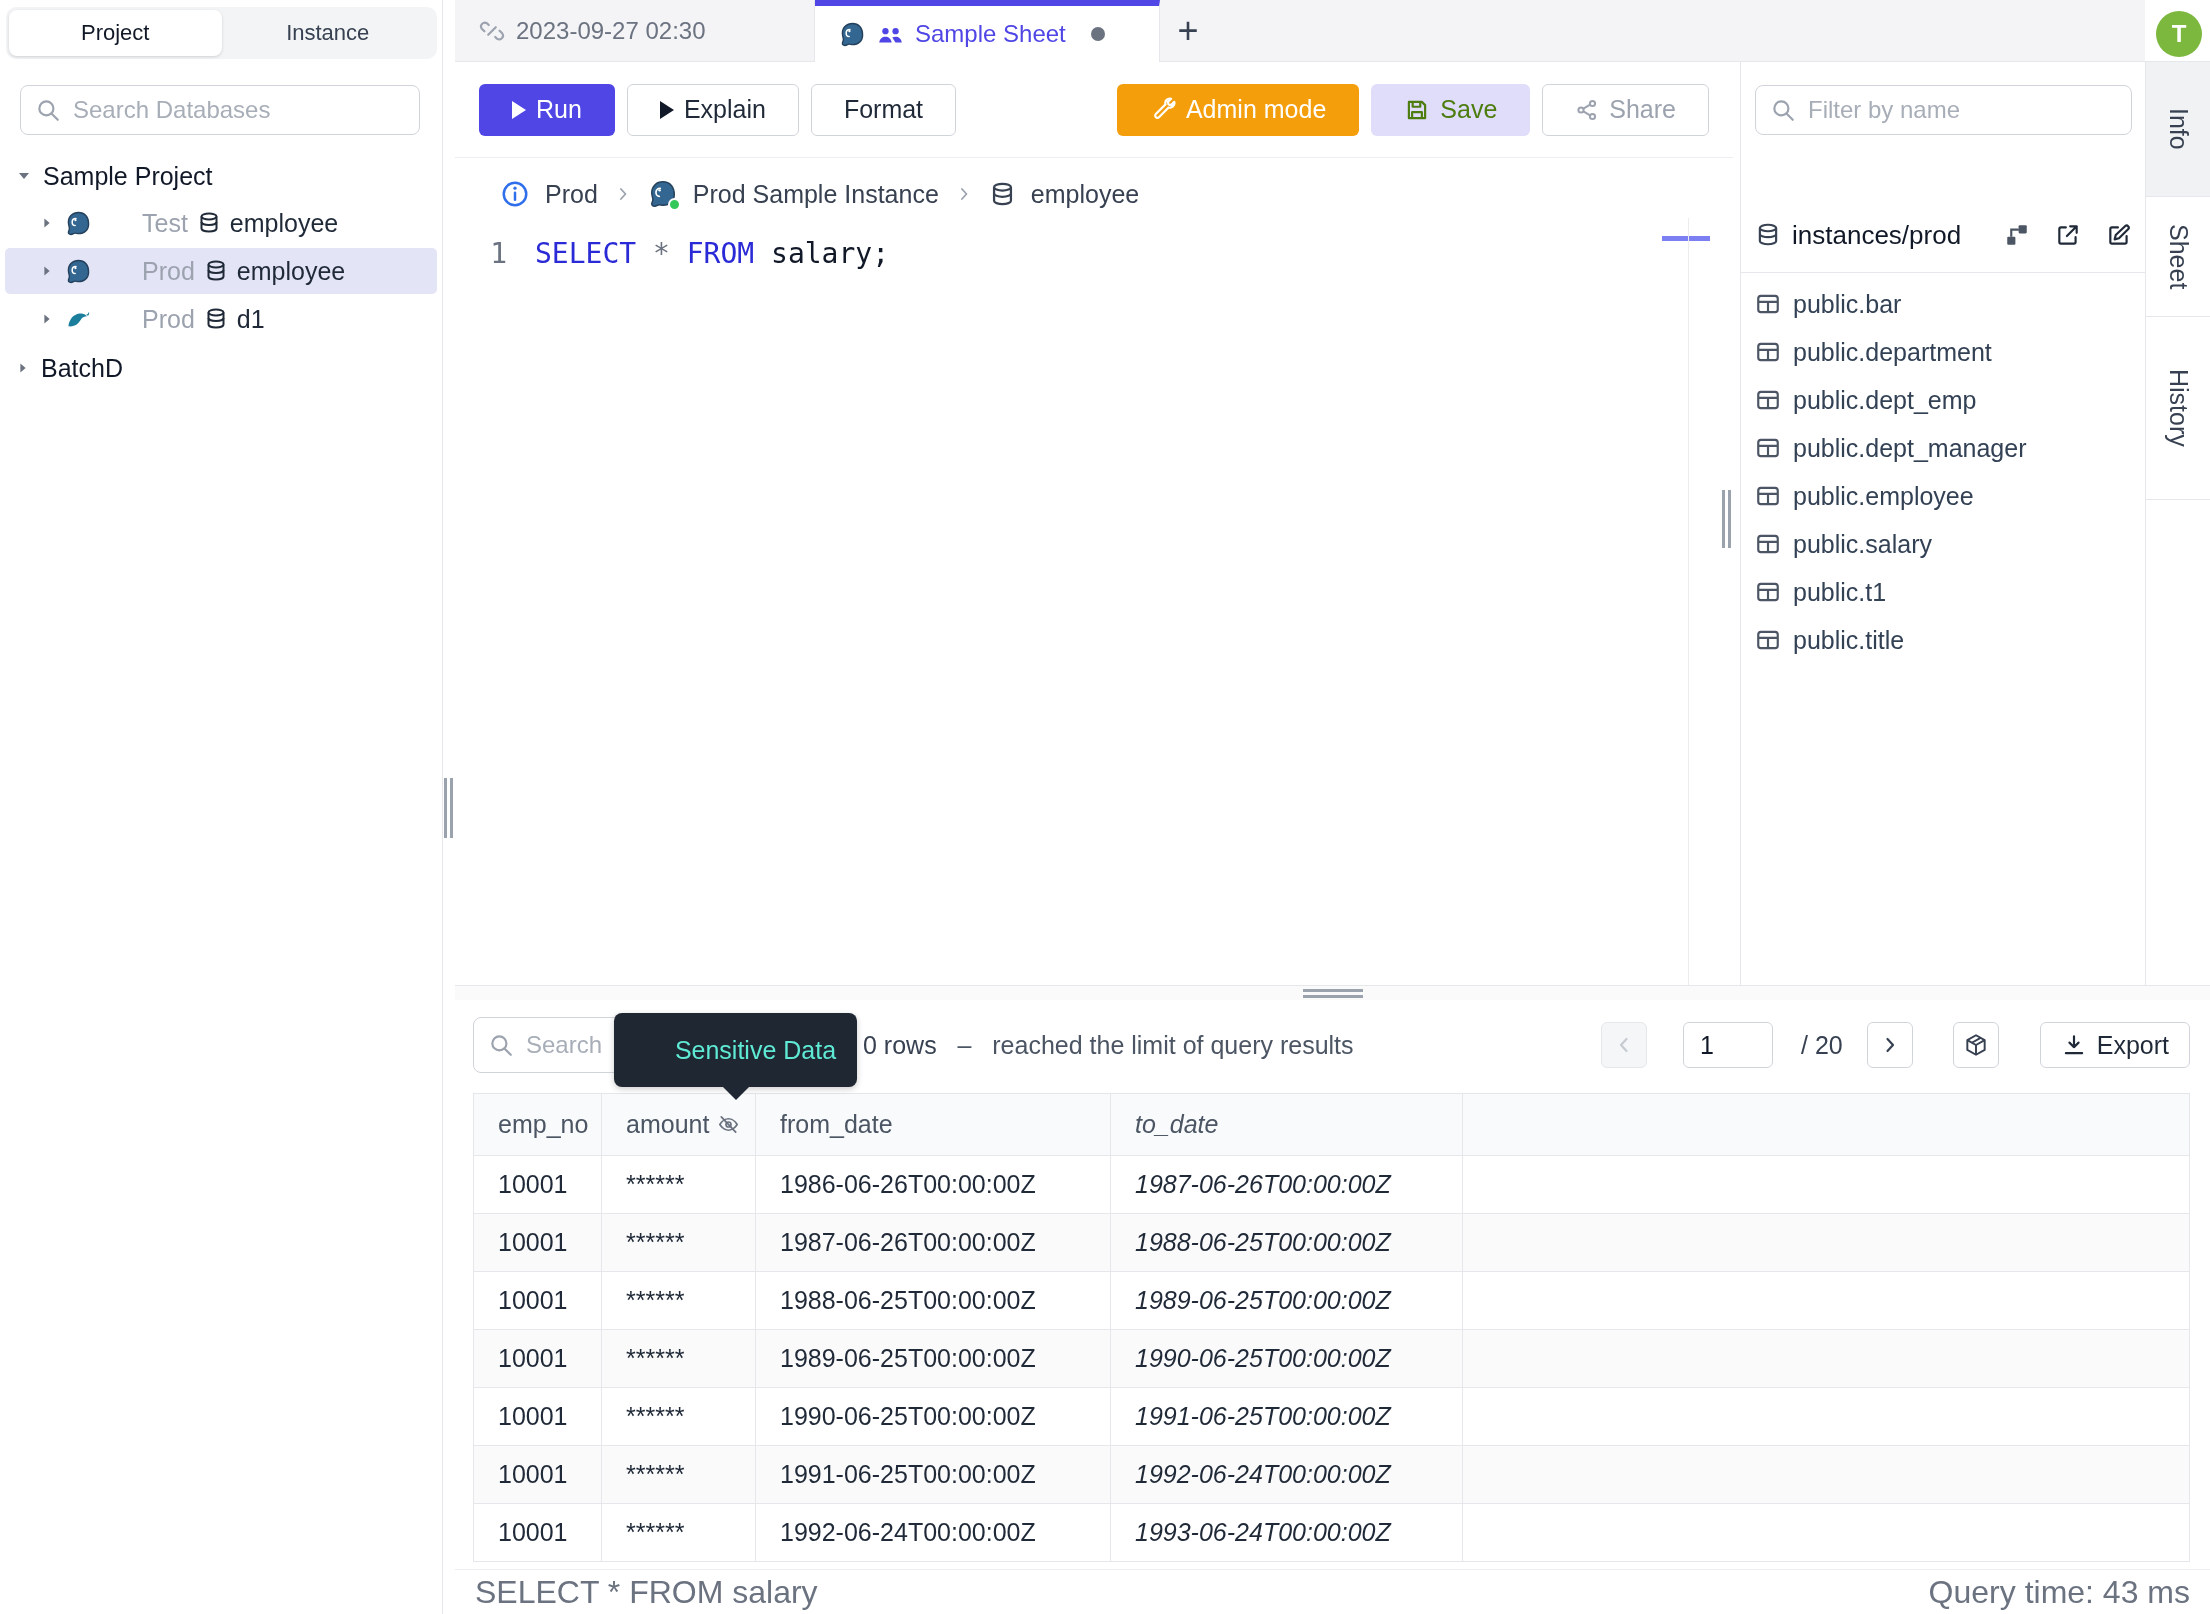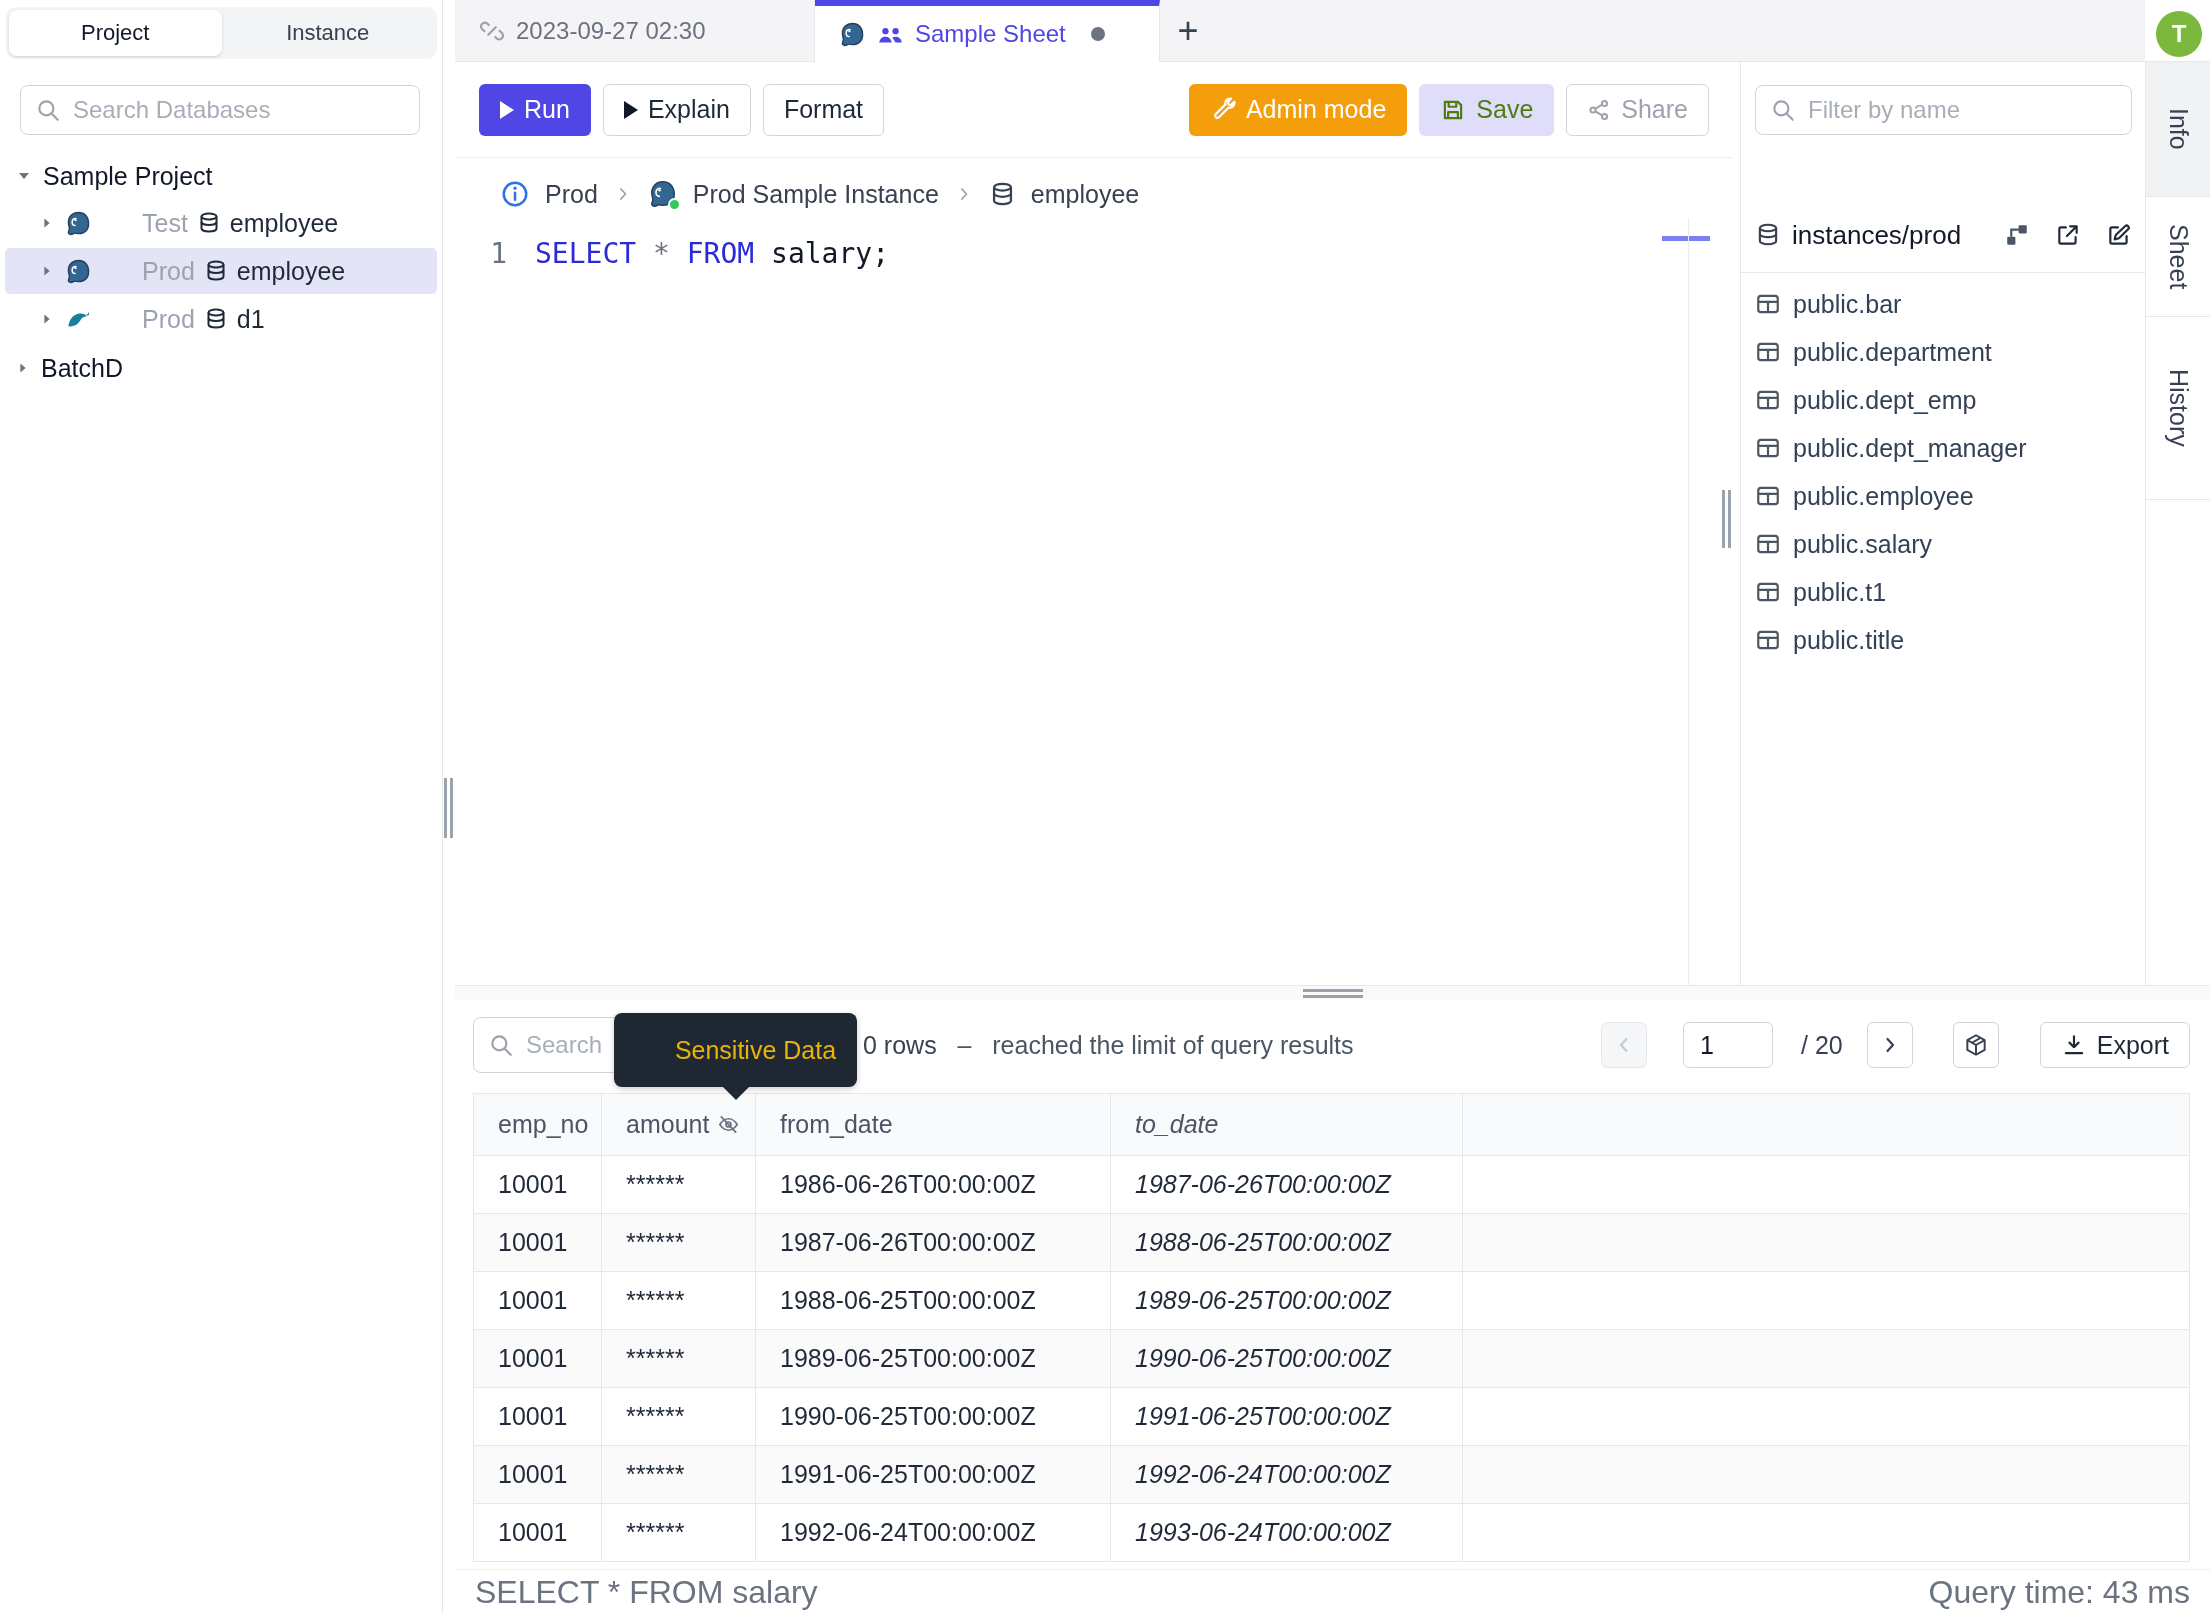--- a/index.html
+++ b/index.html
@@ -32,21 +32,21 @@
 
   #tabbar { left: 0; top: 0; width: 1690px; height: 62px; background: #f4f4f6; border-bottom: 1px solid #e5e7eb; display: flex; }
   .ed-tab { height: 62px; display: flex; align-items: center; gap: 11px; padding: 0 24px; border-right: 1px solid #e5e7eb; color: #6b7280; font-size: 24px; cursor: pointer; }
   .ed-tab.active { background: #fff; border-top: 6px solid #4f46e5; color: #4f46e5; }
   .tab-dot { width: 14px; height: 14px; border-radius: 50%; background: #6b7280; margin-left: 14px; }
   #new-tab-btn { width: 56px; height: 62px; display: flex; align-items: center; justify-content: center; font-size: 36px; color: #374151; cursor: pointer; }
   #avatar-zone { left: 1690px; top: 0; width: 65px; height: 62px; background: #fff; border-bottom: 1px solid #e5e7eb; }
   #avatar { position: absolute; left: 11px; top: 11px; width: 46px; height: 46px; border-radius: 50%; background: #7cb83d; color: #fff; font-size: 24px; font-weight: 700; display: flex; align-items: center; justify-content: center; }
 
   #toolbar { left: 0; top: 62px; width: 1278px; height: 96px; background: #fff; border-bottom: 1px solid #eceef1; display: flex; align-items: center; padding: 0 24px; gap: 12px; }
-  .btn { height: 52px; display: inline-flex; align-items: center; gap: 10px; padding: 0 20px; border-radius: 6px; border: 1px solid transparent; font-size: 25px; cursor: pointer; background: #fff; color: #1f2937; }
+  .btn { height: 52px; display: inline-flex; align-items: center; gap: 10px; padding: 0 32px; border-radius: 6px; border: 1px solid transparent; font-size: 25px; cursor: pointer; background: #fff; color: #1f2937; }
   .btn.bordered { border-color: #d1d5db; }
   .btn-run { background: #4f46e5; color: #fff; }
   .btn-admin { background: #f59e0b; color: #fff; }
   .btn-save { background: #e0ddfa; color: #4d7c0f; }
   .btn-share { color: #9ca3af; }
   .play { width: 0; height: 0; border-left: 14px solid currentColor; border-top: 9px solid transparent; border-bottom: 9px solid transparent; }
   .spacer { flex: 1; }
 
   #breadcrumb { left: 0; top: 158px; width: 1278px; height: 72px; display: flex; align-items: center; gap: 15px; padding-left: 45px; color: #374151; font-size: 25px; }
   .bc-sep { color: #9ca3af; }
@@ -83,21 +83,21 @@
   #results-divider { position: absolute; left: 0; top: 0; width: 1755px; height: 14px; background: #fafafb; display: flex; justify-content: center; align-items: center; }
   #results-toolbar { position: absolute; left: 0; top: 14px; width: 1755px; height: 90px; display: flex; align-items: center; }
   #rows-info { position: absolute; left: 408px; color: #4b5563; font-size: 25px; white-space: nowrap; }
   #rows-info .cnt { color: #374151; }
   #pagination { position: absolute; right: 20px; display: flex; align-items: center; }
   .pg-btn { width: 46px; height: 46px; border-radius: 6px; border: 1px solid #d1d5db; background: #fff; display: flex; align-items: center; justify-content: center; color: #374151; cursor: pointer; }
   .pg-btn.disabled { background: #f5f6f7; border-color: #e5e7eb; color: #c6cbd1; cursor: default; }
   #page-input { width: 90px; height: 46px; border: 1px solid #d1d5db; border-radius: 6px; padding-left: 16px; font-size: 25px; font-family: "Liberation Sans", sans-serif; color: #111827; outline: none; }
   .export-btn { height: 46px; border: 1px solid #d1d5db; border-radius: 6px; background: #fff; display: flex; align-items: center; gap: 10px; padding: 0 20px; font-size: 25px; color: #1f2937; cursor: pointer; }
 
-  #tooltip { position: absolute; left: 159px; top: 27px; width: 243px; height: 74px; background: #1f2733; color: #eab308; border-radius: 8px; display: flex; align-items: center; justify-content: center; font-size: 25px; z-index: 30; box-shadow: 0 2px 6px rgba(0,0,0,.2); padding-left: 40px; }
+  #tooltip { position: absolute; left: 159px; top: 27px; width: 243px; height: 74px; background: #1f2733; color: #5eead4; border-radius: 8px; display: flex; align-items: center; justify-content: center; font-size: 25px; z-index: 30; box-shadow: 0 2px 6px rgba(0,0,0,.2); padding-left: 40px; }
   #tooltip::after { content: ""; position: absolute; left: 50%; bottom: -13px; transform: translateX(-50%); border: 14px solid transparent; border-top-color: #1f2733; border-bottom: 0; }
 
   #grid { position: absolute; left: 18px; top: 107px; width: 1717px; border: 1px solid #e5e7eb; }
   .g-row { display: flex; height: 58px; border-top: 1px solid #e5e7eb; background: #fff; }
   .g-row.head { height: 61px; border-top: 0; background: #f9fafb; color: #4b5563; }
   .g-row.alt { background: #fafafb; }
   .g-cell { display: flex; align-items: center; gap: 8px; padding-left: 24px; border-right: 1px solid #e5e7eb; overflow: hidden; white-space: nowrap; }
   .c1 { width: 128px; } .c2 { width: 154px; } .c3 { width: 355px; } .c4 { width: 352px; font-style: italic; }
   .cf { flex: 1; border-right: 0; }
   .g-row:not(.head) .g-cell { color: #1f2937; }

